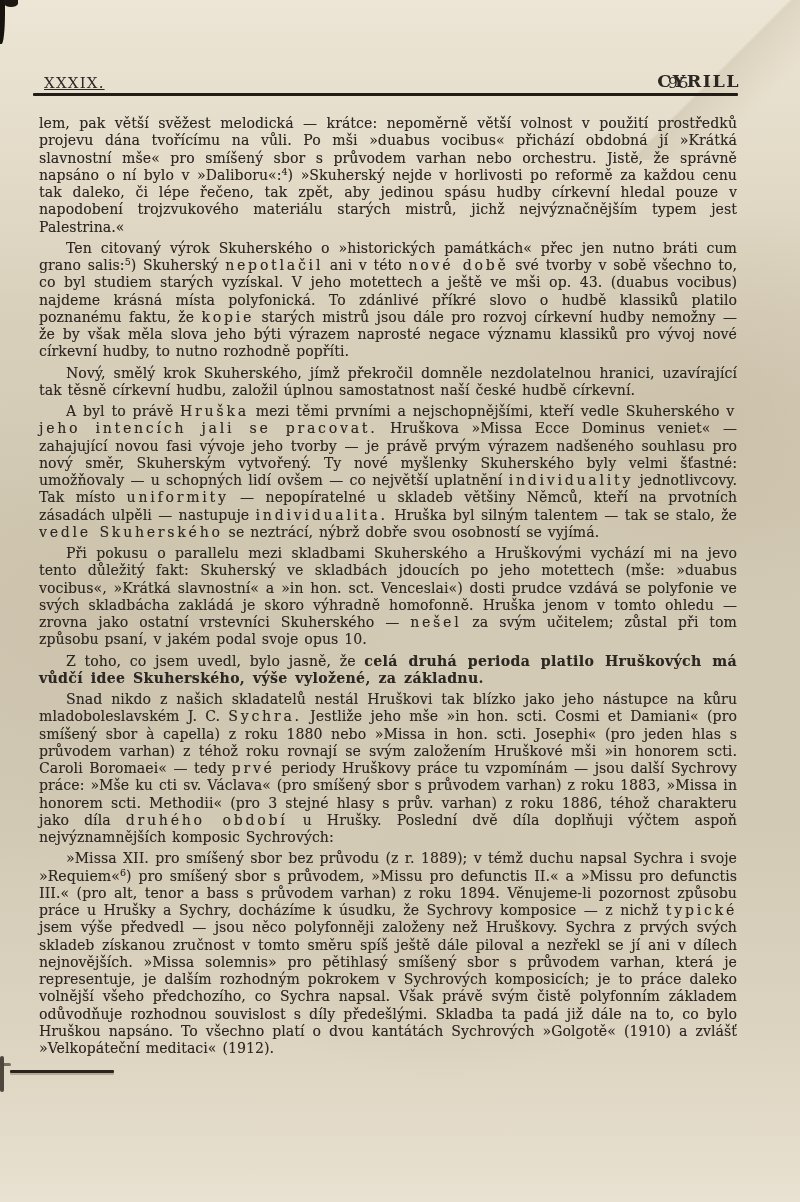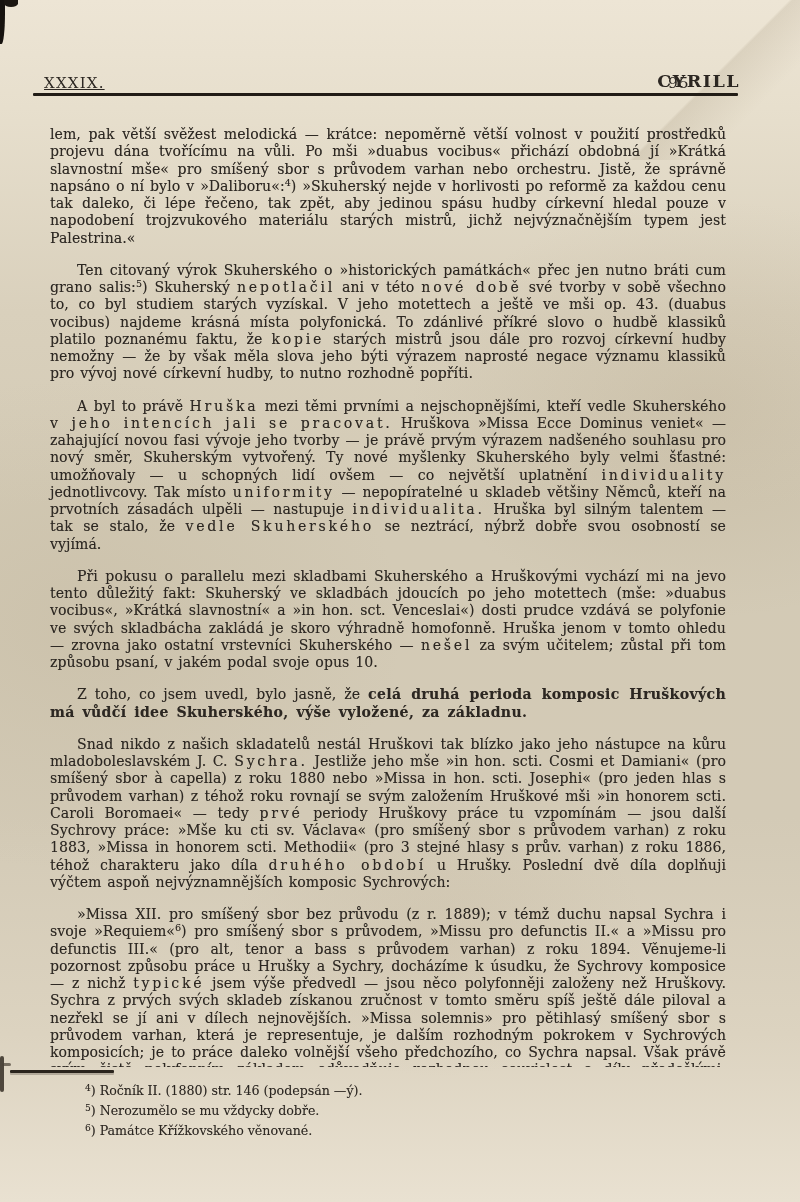--- a/index.html
+++ b/index.html
@@ -38,21 +38,21 @@
   .pageno { position:absolute; left:668px; top:0; font-size:15.5px; letter-spacing:1px; }
   .header-rule { position:absolute; left:33px; top:93px; width:705px; height:3px;
     background:#211c16; border-radius:1px; }
   
   .article {
     position:absolute; left:35px; top:111px; width:706px;
     font-size:14px; line-height:17.25px;
     max-height:956px; overflow:hidden;
     text-shadow: 0.2px 0.3px 0.6px rgba(43,37,29,0.38);
   }
-  .para { margin:15px; text-align:justify; word-spacing:1.3px; letter-spacing:0.1px; }
+  .para { margin:4px; text-align:justify; word-spacing:1.3px; letter-spacing:0.1px; }
   .para.indent { text-indent:27px; }
   .g { letter-spacing:2.8px; }
   .b { font-weight:700; letter-spacing:0.4px; word-spacing:2.5px; }
   sup.fnref { font-size:9.5px; line-height:0; vertical-align:5px; letter-spacing:0; }
   
   .footer { position:absolute; left:10px; top:1070px; width:730px; }
   .fn-rule { width:104px; height:3px; background:#2a241d; border-radius:1px;
     box-shadow:0 2px 0 rgba(42,36,29,0.25); }
   .fn-list { margin:11px 0 0 75px; font-size:12.6px; line-height:14.2px;
     text-shadow: 0.2px 0.3px 0.5px rgba(43,37,29,0.3); }
@@ -73,29 +73,25 @@
   <div class="header">
     <span class="jtitle">CYRILL</span>
     <span class="vol">XXXIX.</span>
     <span class="pageno">95</span>
   </div>
   <div class="header-rule"></div>
 
   <div class="article">
       <p class="para"><span>lem, pak větší svěžest melodická — krátce: nepoměrně větší volnost v použití prostředků projevu dána tvořícímu na vůli. Po mši »duabus vocibus« přichází obdobná jí »Krátká slavnostní mše« pro smíšený sbor s průvodem varhan nebo orchestru. Jistě, že správně napsáno o ní bylo v »Daliboru«:</span><sup class="fnref">4</sup><span>) »Skuherský nejde v horlivosti po reformě za každou cenu tak daleko, či lépe řečeno, tak zpět, aby jedinou spásu hudby církevní hledal pouze v napodobení trojzvukového materiálu starých mistrů, jichž nejvýznačnějším typem jest Palestrina.«</span></p>
       <p class="para indent"><span>Ten citovaný výrok Skuherského o »historických památkách« přec jen nutno bráti cum grano salis:</span><sup class="fnref">5</sup><span>) Skuherský </span><span class="g">nepotlačil</span><span> ani v této </span><span class="g">nové době</span><span> své tvorby v sobě všechno to, co byl studiem starých vyzískal. V jeho motettech a ještě ve mši op. 43. (duabus vocibus) najdeme krásná místa polyfonická. To zdánlivé příkré slovo o hudbě klassiků platilo poznanému faktu, že </span><span class="g">kopie</span><span> starých mistrů jsou dále pro rozvoj církevní hudby nemožny — že by však měla slova jeho býti výrazem naprosté negace významu klassiků pro vývoj nové církevní hudby, to nutno rozhodně popříti.</span></p>
+      <p class="para indent"><span>Nový, smělý krok Skuherského, jímž překročil domněle nezdolatelnou hranici, uzavírající tak těsně církevní hudbu, založil úplnou samostatnost naší české hudbě církevní.</span></p>
       <p class="para indent"><span>A byl to právě </span><span class="g">Hruška</span><span> mezi těmi prvními a nejschopnějšími, kteří vedle Skuherského </span><span class="g">v jeho intencích jali se pracovat.</span><span> Hruškova »Missa Ecce Dominus veniet« — zahajující novou fasi vývoje jeho tvorby — je právě prvým výrazem nadšeného souhlasu pro nový směr, Skuherským vytvořený. Ty nové myšlenky Skuherského byly velmi šťastné: umožňovaly — u schopných lidí ovšem — co největší uplatnění </span><span class="g">individuality</span><span> jednotlivcovy. Tak místo </span><span class="g">uniformity</span><span> — nepopíratelné u skladeb většiny Němců, kteří na prvotních zásadách ulpěli — nastupuje </span><span class="g">individualita.</span><span> Hruška byl silným talentem — tak se stalo, že </span><span class="g">vedle Skuherského</span><span> se neztrácí, nýbrž dobře svou osobností se vyjímá.</span></p>
       <p class="para indent"><span>Při pokusu o parallelu mezi skladbami Skuherského a Hruškovými vychází mi na jevo tento důležitý fakt: Skuherský ve skladbách jdoucích po jeho motettech (mše: »duabus vocibus«, »Krátká slavnostní« a »in hon. sct. Venceslai«) dosti prudce vzdává se polyfonie ve svých skladbácha zakládá je skoro výhradně homofonně. Hruška jenom v tomto ohledu — zrovna jako ostatní vrstevníci Skuherského — </span><span class="g">nešel</span><span> za svým učitelem; zůstal při tom způsobu psaní, v jakém podal svoje opus 10.</span></p>
-      <p class="para indent"><span>Z toho, co jsem uvedl, bylo jasně, že </span><span class="b">celá druhá perioda komposic Hruškových má vůdčí idee Skuherského, výše vyložené, za základnu.</span></p>
+      <p class="para indent"><span>Z toho, co jsem uvedl, bylo jasně, že </span><span class="b">celá druhá perioda platilo Hruškových má vůdčí idee Skuherského, výše vyložené, za základnu.</span></p>
       <p class="para indent"><span>Snad nikdo z našich skladatelů nestál Hruškovi tak blízko jako jeho nástupce na kůru mladoboleslavském J. C. </span><span class="g">Sychra.</span><span> Jestliže jeho mše »in hon. scti. Cosmi et Damiani« (pro smíšený sbor à capella) z roku 1880 nebo »Missa in hon. scti. Josephi« (pro jeden hlas s průvodem varhan) z téhož roku rovnají se svým založením Hruškové mši »in honorem scti. Caroli Boromaei« — tedy </span><span class="g">prvé</span><span> periody Hruškovy práce tu vzpomínám — jsou další Sychrovy práce: »Mše ku cti sv. Václava« (pro smíšený sbor s průvodem varhan) z roku 1883, »Missa in honorem scti. Methodii« (pro 3 stejné hlasy s prův. varhan) z roku 1886, téhož charakteru jako díla </span><span class="g">druhého období</span><span> u Hrušky. Poslední dvě díla doplňuji výčtem aspoň nejvýznamnějších komposic Sychrových:</span></p>
       <p class="para indent"><span>»Missa XII. pro smíšený sbor bez průvodu (z r. 1889); v témž duchu napsal Sychra i svoje »Requiem«</span><sup class="fnref">6</sup><span>) pro smíšený sbor s průvodem, »Missu pro defunctis II.« a »Missu pro defunctis III.« (pro alt, tenor a bass s průvodem varhan) z roku 1894. Věnujeme-li pozornost způsobu práce u Hrušky a Sychry, docházíme k úsudku, že Sychrovy komposice — z nichž </span><span class="g">typické</span><span> jsem výše předvedl — jsou něco polyfonněji založeny než Hruškovy. Sychra z prvých svých skladeb získanou zručnost v tomto směru spíš ještě dále piloval a nezřekl se jí ani v dílech nejnovějších. »Missa solemnis» pro pětihlasý smíšený sbor s průvodem varhan, která je representuje, je dalším rozhodným pokrokem v Sychrových komposicích; je to práce daleko volnější všeho předchozího, co Sychra napsal. Však právě svým čistě polyfonním základem odůvodňuje rozhodnou souvislost s díly předešlými. Skladba ta padá již dále na to, co bylo Hruškou napsáno. To všechno platí o dvou kantátách Sychrových »Golgotě« (1910) a zvlášť »Velkopáteční meditaci« (1912).</span></p>
     </div>
 
   <div class="footer">
     <div class="fn-rule"></div>
-    <div class="fn-list">
-        <div class="fnote"><sup>4</sup><span>) Ročník II. (1880) str. 146 (podepsán —ý).</span></div>
-        <div class="fnote"><sup>5</sup><span>) Nerozumělo se mu vždycky dobře.</span></div>
-        <div class="fnote"><sup>6</sup><span>) Památce Křížkovského věnované.</span></div>
-      </div>
   </div>
 
 </div>
 
 </body></html>

